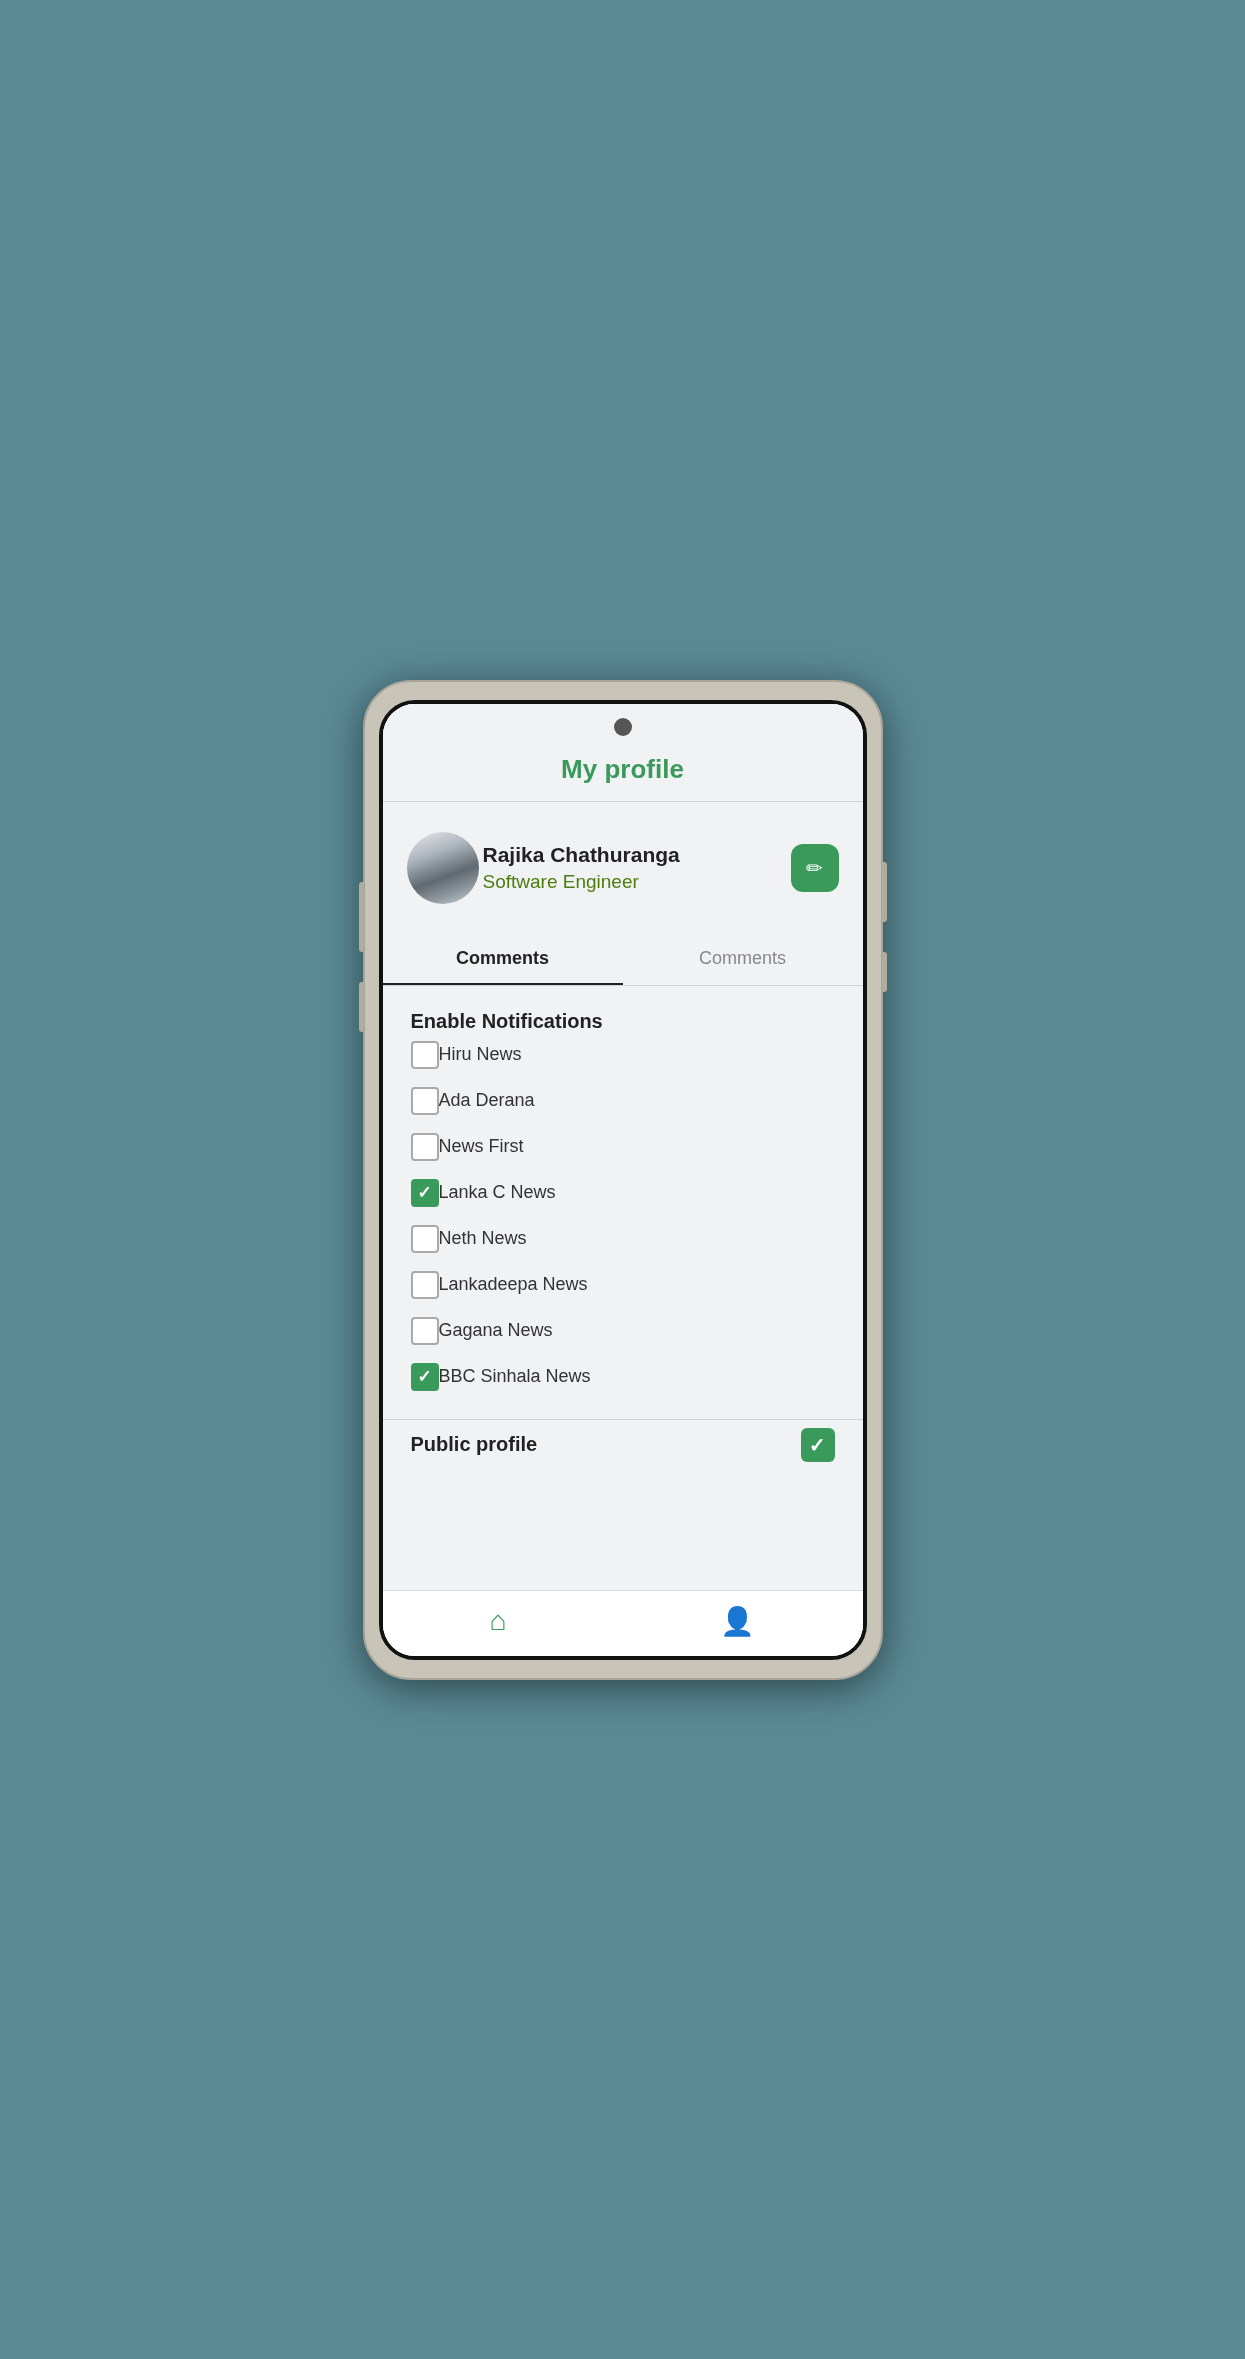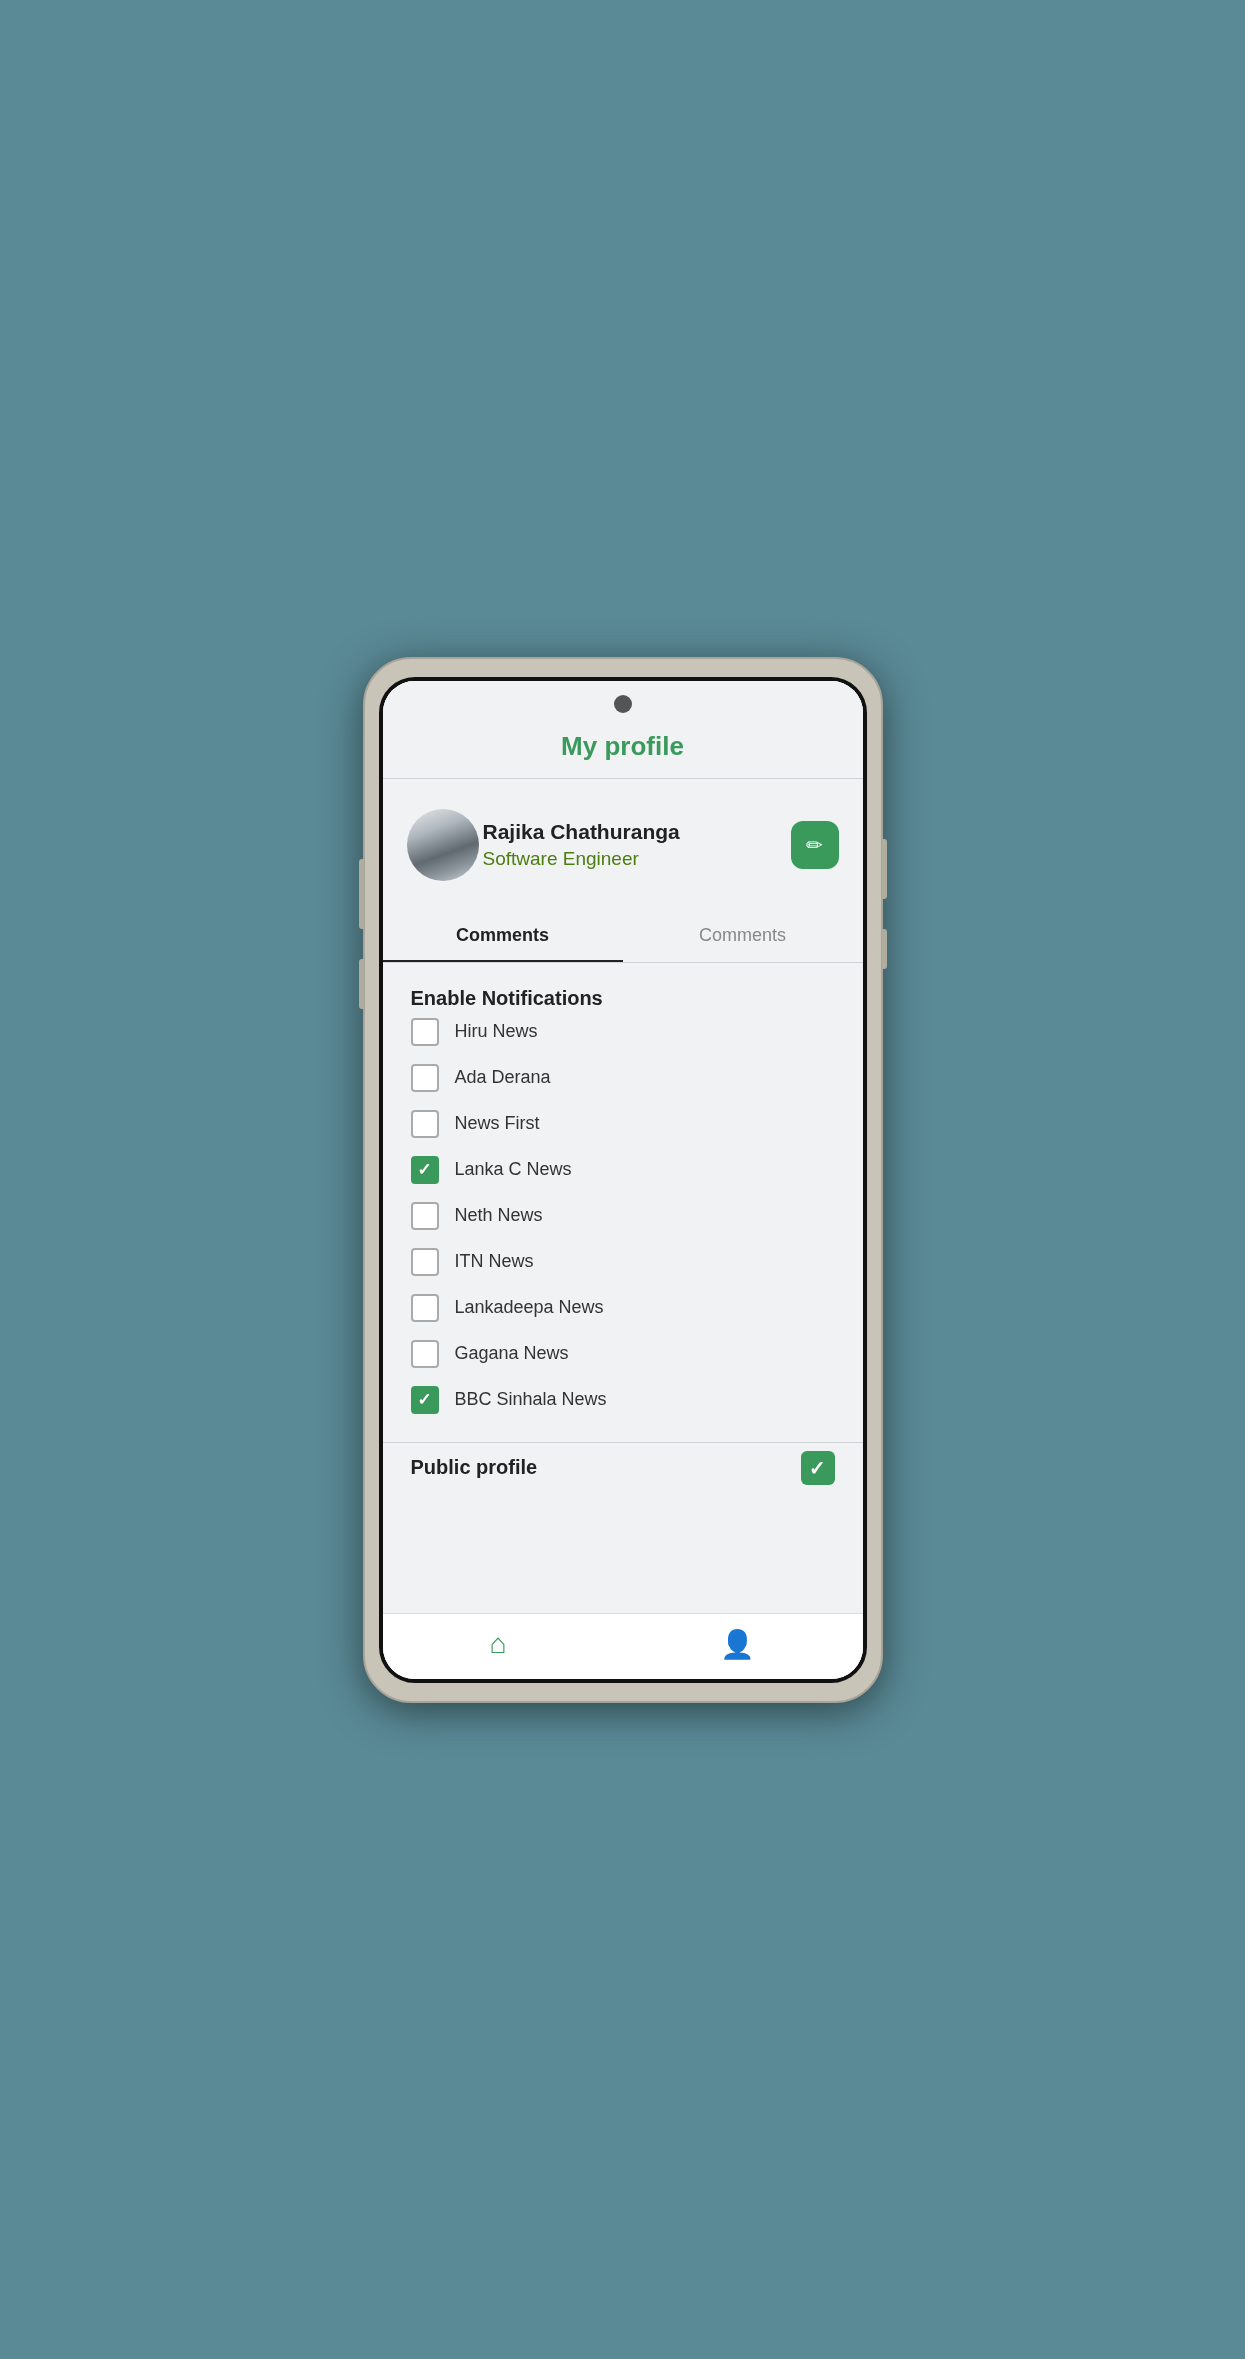--- a/index.html
+++ b/index.html
@@ -140,21 +140,20 @@
     
     .checkbox-list {
       display: flex;
       flex-direction: column;
       gap: 2px;
       padding-bottom: 12px;
     }
     .checkbox-item {
       display: flex;
       align-items: center;
-      gap: 16px;
       padding: 8px 0;
       cursor: pointer;
     }
     .checkbox-box {
       width: 28px;
       height: 28px;
       border: 2px solid #aaa;
       border-radius: 4px;
       display: flex;
       align-items: center;
@@ -330,24 +329,20 @@
                 <span class="checkbox-check">✓</span>
               </div>
               <span class="checkbox-label">Lanka C News</span>
             </div>
             <div class="checkbox-item">
               <div class="checkbox-box"></div>
               <span class="checkbox-label">Neth News</span>
             </div>
             <div class="checkbox-item">
               <div class="checkbox-box"></div>
-              <span class="checkbox-label">ITN News</span>
-            </div>
-            <div class="checkbox-item">
-              <div class="checkbox-box"></div>
               <span class="checkbox-label">Lankadeepa News</span>
             </div>
             <div class="checkbox-item">
               <div class="checkbox-box"></div>
               <span class="checkbox-label">Gagana News</span>
             </div>
             <div class="checkbox-item">
               <div class="checkbox-box checked">
                 <span class="checkbox-check">✓</span>
               </div>

